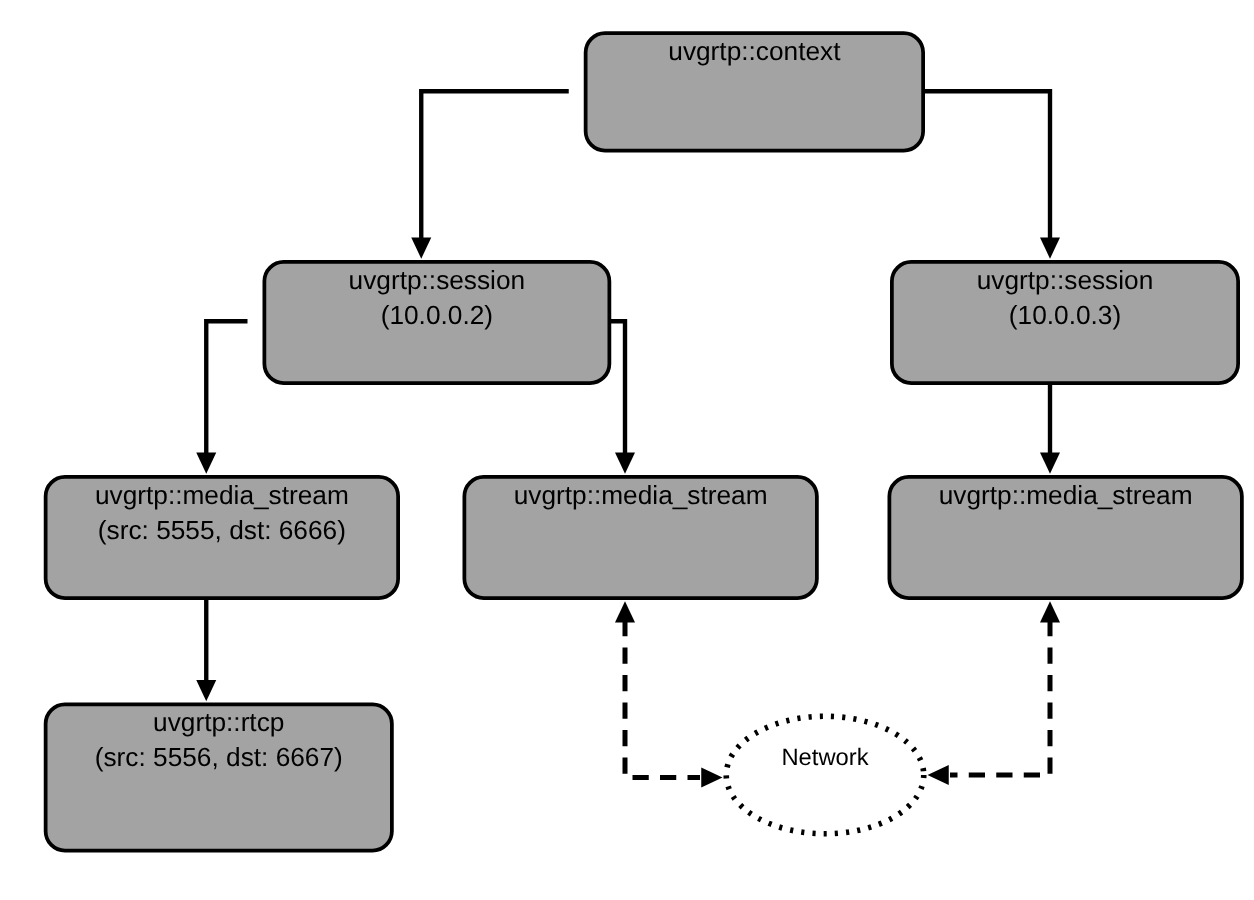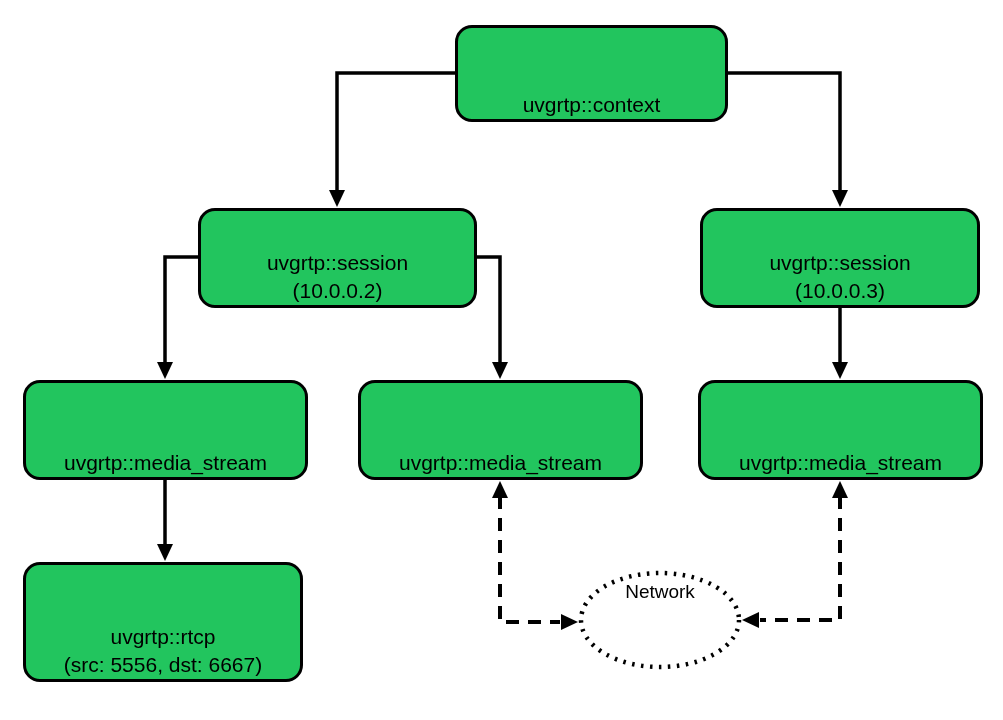--- a/index.html
+++ b/index.html
@@ -17,29 +17,30 @@
   }
   #connector-layer {
     position: absolute;
     left: 0; top: 0;
     z-index: 1;
   }
   .node {
     position: absolute;
     z-index: 2;
     box-sizing: border-box;
-    background: #22c55e;
+    background: #a3a3a3;
     border: 3px solid #000000;
     border-radius: 17px;
     display: flex;
     flex-direction: column;
     align-items: center;
-    justify-content: flex-end;
+    justify-content: flex-start;
     text-align: center;
     color: #000000;
+    margin-left: 12px;
   }
   .node .label {
     font-size: 21px;
     line-height: 28px;
     white-space: nowrap;
   }
   .ellipse-node {
     position: absolute;
     z-index: 2;
     box-sizing: border-box;
@@ -121,32 +122,33 @@
     <div class="label">(10.0.0.2)</div>
   </div>
 
   <div class="node" style="left:700px; top:208px; width:280px; height:100px;">
     <div class="label">uvgrtp::session</div>
     <div class="label">(10.0.0.3)</div>
   </div>
 
   <div class="node" style="left:23px; top:380px; width:285px; height:100px;">
     <div class="label">uvgrtp::media_stream</div>
+    <div class="label">(src: 5555, dst: 6666)</div>
   </div>
 
   <div class="node" style="left:358px; top:380px; width:285px; height:100px;">
     <div class="label">uvgrtp::media_stream</div>
   </div>
 
   <div class="node" style="left:698px; top:380px; width:285px; height:100px;">
     <div class="label">uvgrtp::media_stream</div>
   </div>
 
   <div class="node" style="left:23px; top:562px; width:280px; height:120px;">
     <div class="label">uvgrtp::rtcp</div>
     <div class="label">(src: 5556, dst: 6667)</div>
   </div>
 
-  <div class="ellipse-node" style="left:581px; top:545px; width:158px; height:94px;">
+  <div class="ellipse-node" style="left:581px; top:560px; width:158px; height:94px;">
     <div class="label">Network</div>
   </div>
 
 </div>
 
 </body></html>

